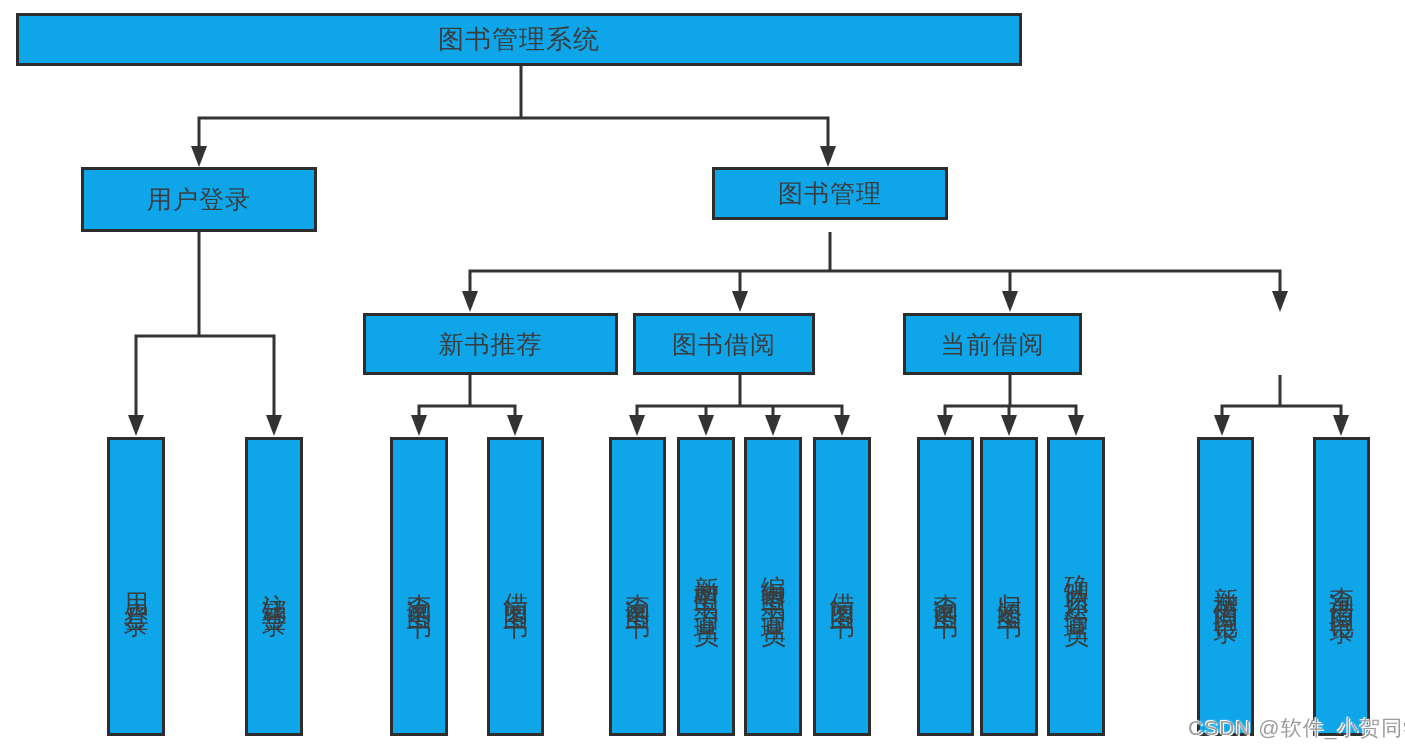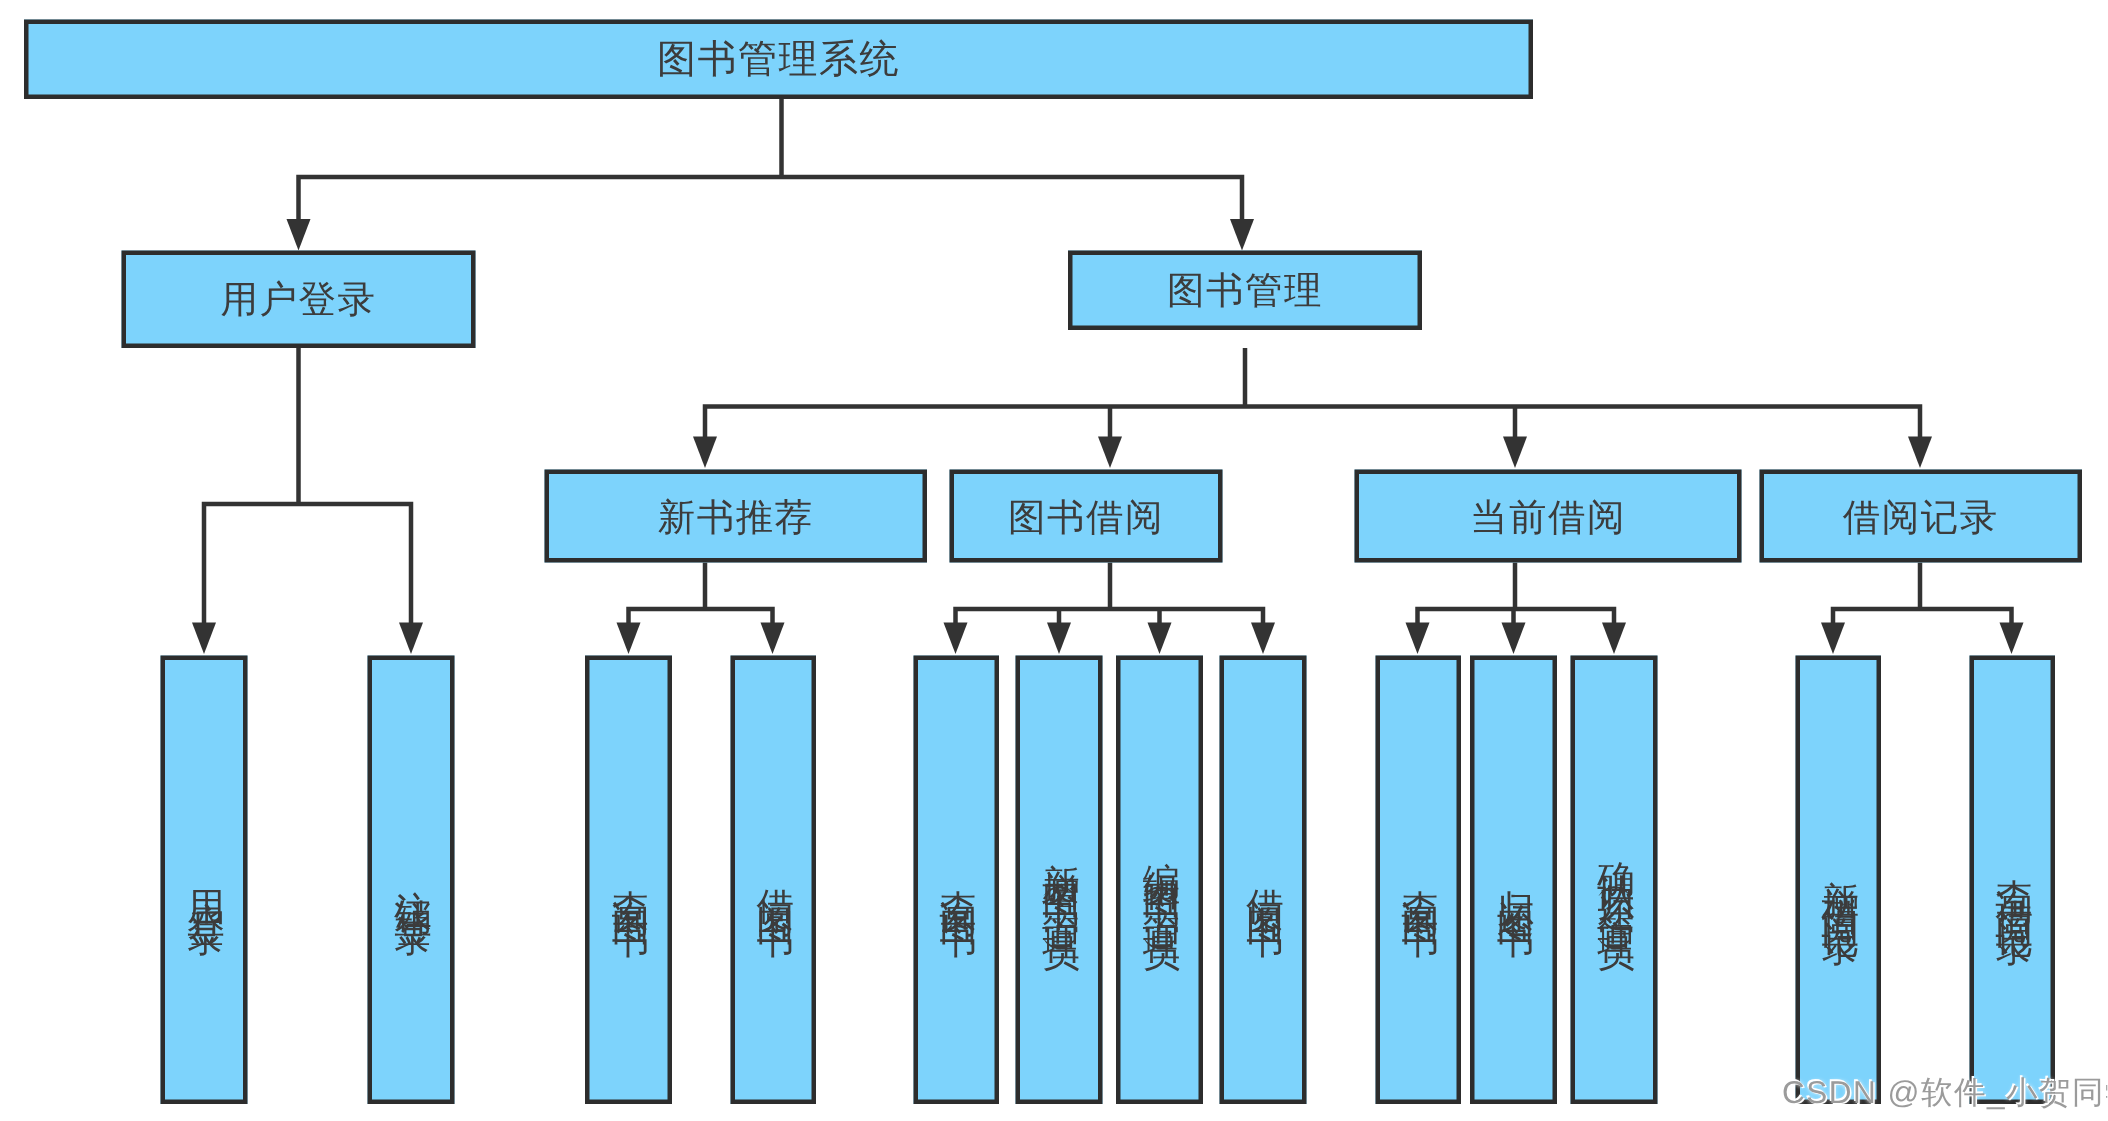--- a/index.html
+++ b/index.html
@@ -14,21 +14,21 @@
   .wires {
     position: absolute;
     left: 0; top: 0;
     width: 1405px; height: 747px;
     pointer-events: none;
   }
   .box {
     position: absolute;
     box-sizing: border-box;
     border: 3px solid #2d2d2d;
-    background: #7dd3fc;
+    background: #0ea5e9;
     color: #3c3c3c;
     display: flex;
     align-items: center;
     justify-content: center;
     text-align: center;
   }
   .box.h { font-size: 25px; letter-spacing: 1px; }
   .box.root { font-size: 26px; }
   .box.v {
     writing-mode: vertical-rl;
@@ -96,22 +96,21 @@
     </g>
   </svg>
 
   <div class="box h root" style="left:16px; top:13px; width:1006px; height:53px">图书管理系统</div>
 
   <div class="box h" style="left:81px; top:167px; width:236px; height:65px">用户登录</div>
   <div class="box h" style="left:712px; top:167px; width:236px; height:53px">图书管理</div>
 
   <div class="box h" style="left:363px; top:313px; width:255px; height:62px">新书推荐</div>
   <div class="box h" style="left:633px; top:313px; width:182px; height:62px">图书借阅</div>
-  <div class="box h" style="left:903px; top:313px; width:258px; height:62px">当前借阅</div>
-  <div class="box h" style="left:1173px; top:313px; width:215px; height:62px">借阅记录</div>
+  <div class="box h" style="left:903px; top:313px; width:179px; height:62px">当前借阅</div>
 
   <div class="box v" style="left:107px; width:58px">用户登录</div>
   <div class="box v" style="left:245px; width:58px">注销登录</div>
 
   <div class="box v" style="left:390px; width:58px">查询图书</div>
   <div class="box v" style="left:487px; width:57px">借阅图书</div>
 
   <div class="box v" style="left:609px; width:57px">查询图书</div>
   <div class="box v" style="left:677px; width:58px">新增图书（管理员）</div>
   <div class="box v" style="left:744px; width:58px">编辑图书（管理员）</div>

